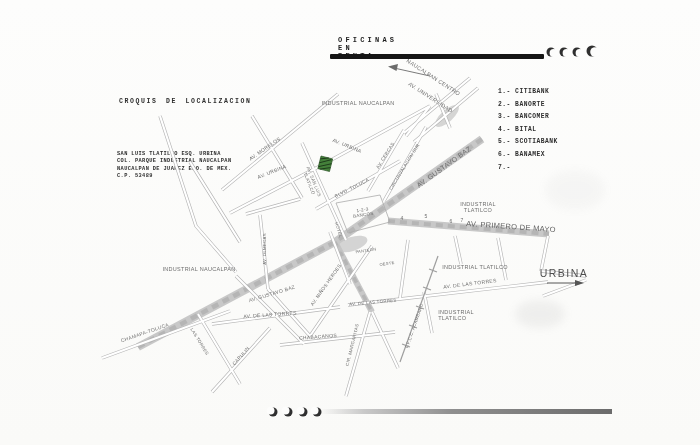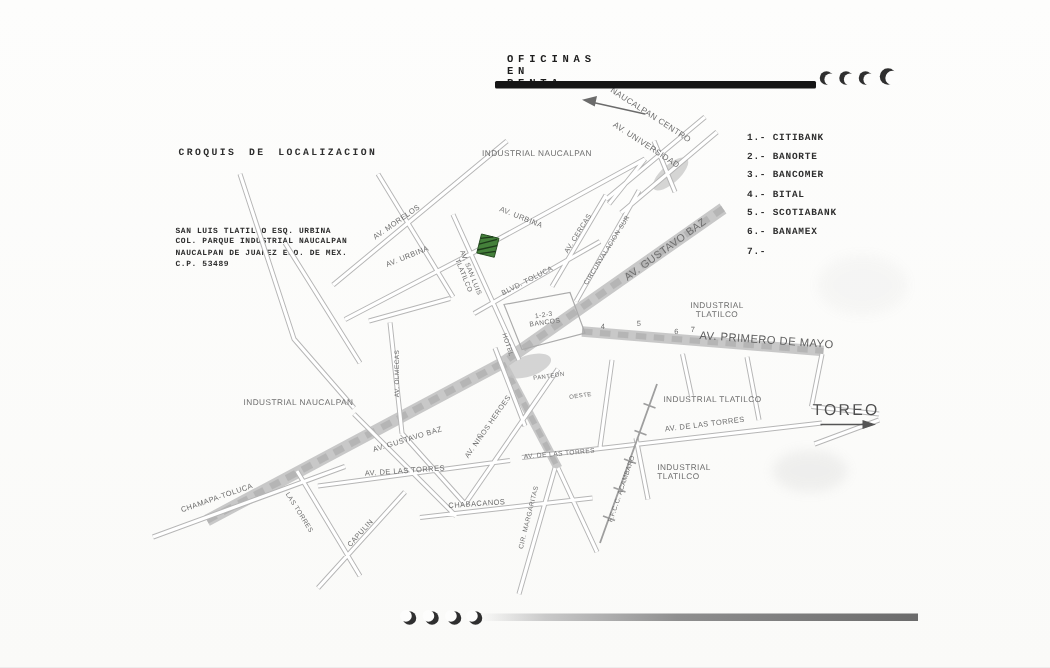--- a/index.html
+++ b/index.html
@@ -132,21 +132,21 @@
     <span class="ml" style="left:199px;top:270px;font-size:5.5px;transform:translate(-50%,-50%);">INDUSTRIAL NAUCALPAN</span>
     <span class="ml" style="left:265px;top:249px;font-size:4.3px;transform:translate(-50%,-50%) rotate(-90deg);">AV. OLMECAS</span>
     <span class="ml" style="left:272px;top:294px;font-size:5px;transform:translate(-50%,-50%) rotate(-17deg);">AV. GUSTAVO BAZ</span>
     <span class="ml" style="left:326px;top:285px;font-size:4.8px;transform:translate(-50%,-50%) rotate(-55deg);">AV. NIÑOS HEROES</span>
     <span class="ml" style="left:366px;top:251px;font-size:4px;transform:translate(-50%,-50%) rotate(-8deg);">PANTEON</span>
     <span class="ml" style="left:387px;top:264px;font-size:4px;transform:translate(-50%,-50%) rotate(-8deg);">OESTE</span>
     <span class="ml" style="left:475px;top:268px;font-size:5.5px;transform:translate(-50%,-50%);">INDUSTRIAL TLATILCO</span>
     <span class="ml" style="left:470px;top:284px;font-size:5px;transform:translate(-50%,-50%) rotate(-7deg);">AV. DE LAS TORRES</span>
     <span class="ml" style="left:373px;top:303px;font-size:4.4px;transform:translate(-50%,-50%) rotate(-5deg);">AV. DE LAS TORRES</span>
     <span class="ml" style="left:270px;top:315px;font-size:5px;transform:translate(-50%,-50%) rotate(-4deg);">AV. DE LAS TORRES</span>
-    <span class="ml" style="left:564px;top:274px;font-size:10.5px;letter-spacing:1.5px;color:#4f4f4f;transform:translate(-50%,-50%);">TOREO</span>
+    <span class="ml" style="left:564px;top:274px;font-size:10.5px;letter-spacing:1.5px;color:#4f4f4f;transform:translate(-50%,-50%);">URBINA</span>
     <span class="ml" style="left:415px;top:326px;font-size:4.4px;transform:translate(-50%,-50%) rotate(-71deg);">F.F.C.C. ACAMBARO</span>
     <span class="ml" style="left:456px;top:316px;font-size:5.5px;text-align:left;transform:translate(-50%,-50%);">
       <span style="display:block;">INDUSTRIAL</span>
       <span style="display:block;">TLATILCO</span>
     </span>
     <span class="ml" style="left:318px;top:337px;font-size:5px;transform:translate(-50%,-50%) rotate(-4deg);">CHABACANOS</span>
     <span class="ml" style="left:241px;top:356px;font-size:4.8px;transform:translate(-50%,-50%) rotate(-48deg);">CAPULIN</span>
     <span class="ml" style="left:353px;top:345px;font-size:4.4px;transform:translate(-50%,-50%) rotate(-76deg);">CIR. MARGARITAS</span>
     <span class="ml" style="left:199px;top:342px;font-size:4.4px;transform:translate(-50%,-50%) rotate(58deg);">LAS TORRES</span>
     <span class="ml" style="left:145px;top:333px;font-size:5px;transform:translate(-50%,-50%) rotate(-19deg);">CHAMAPA-TOLUCA</span>

